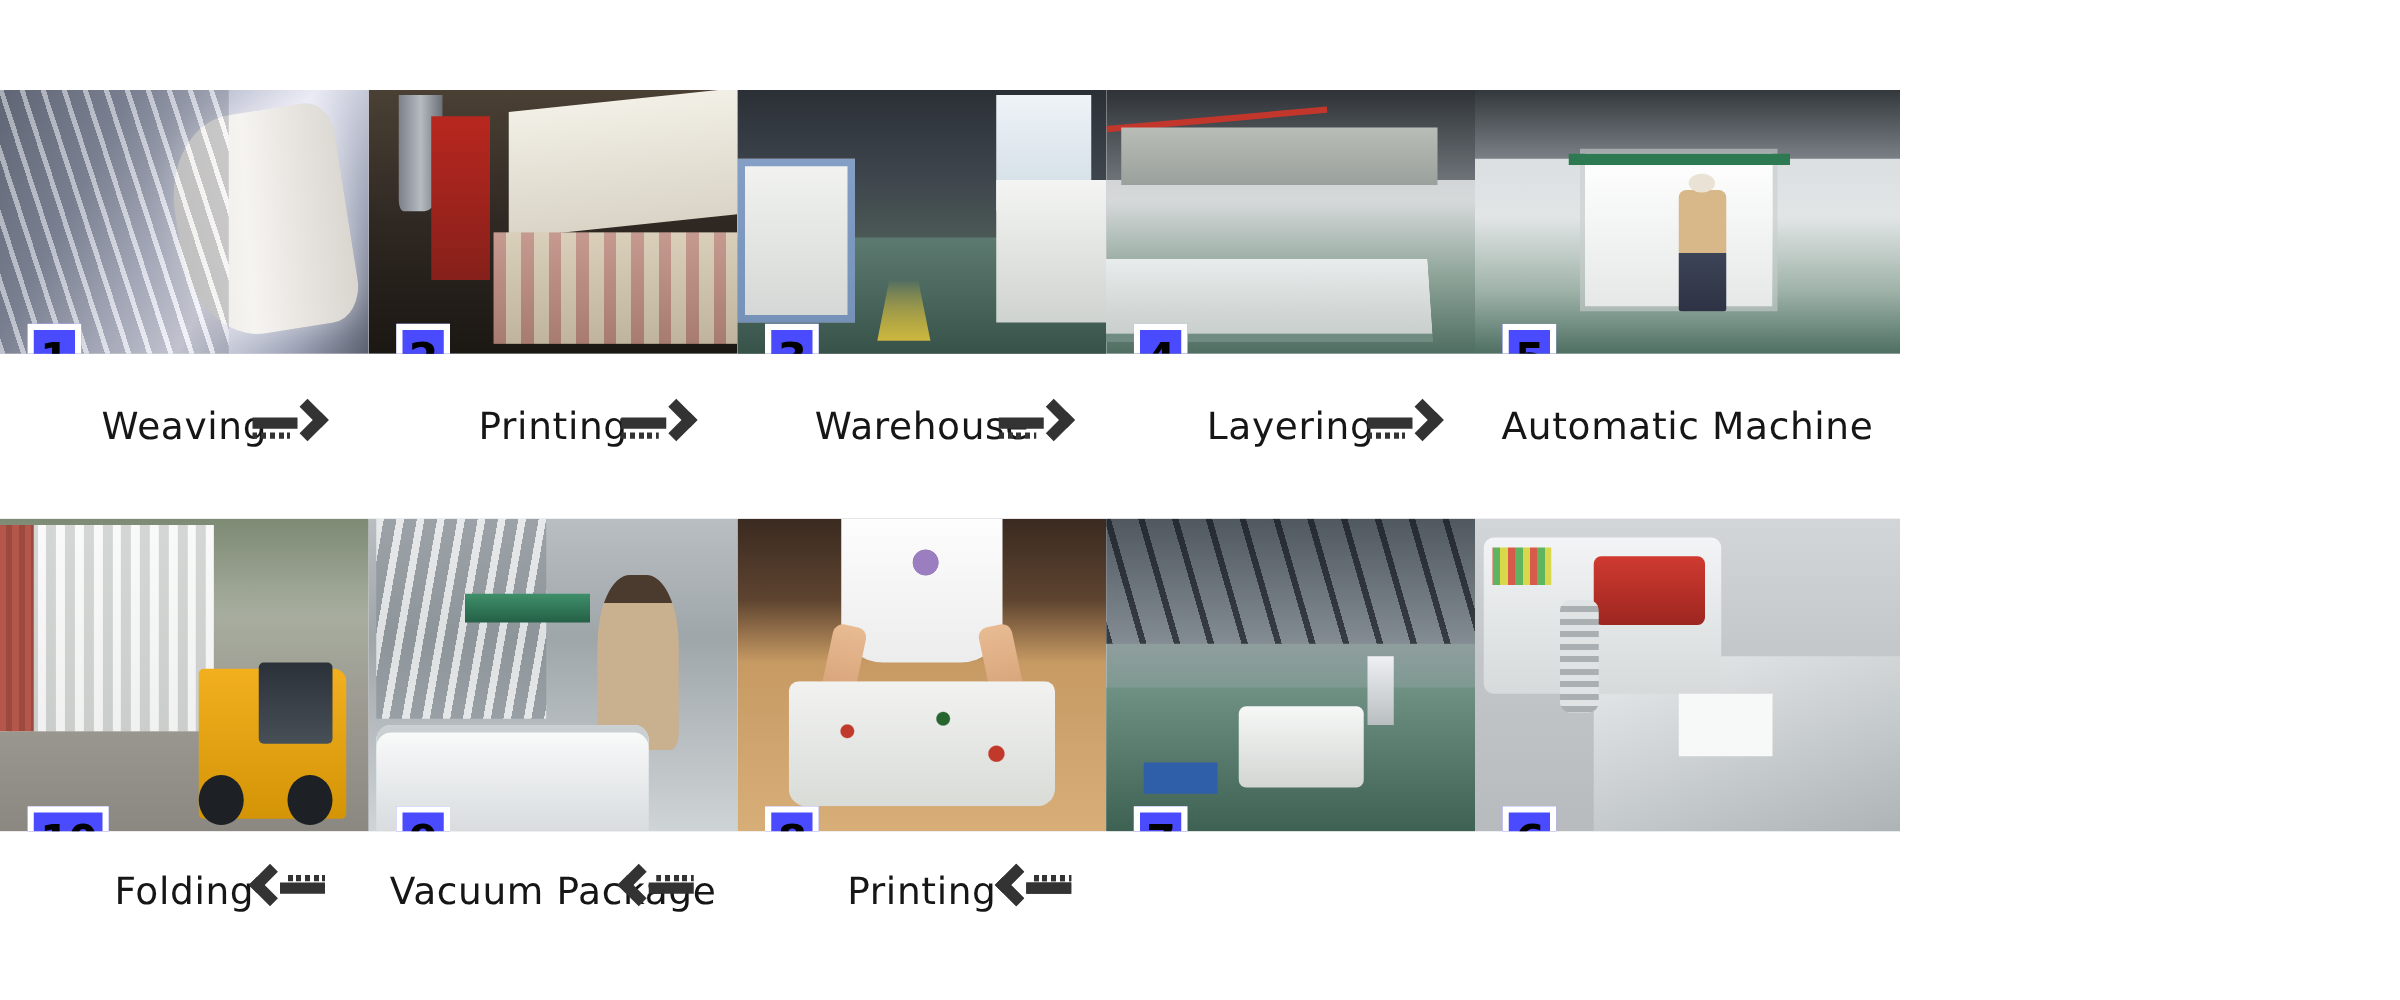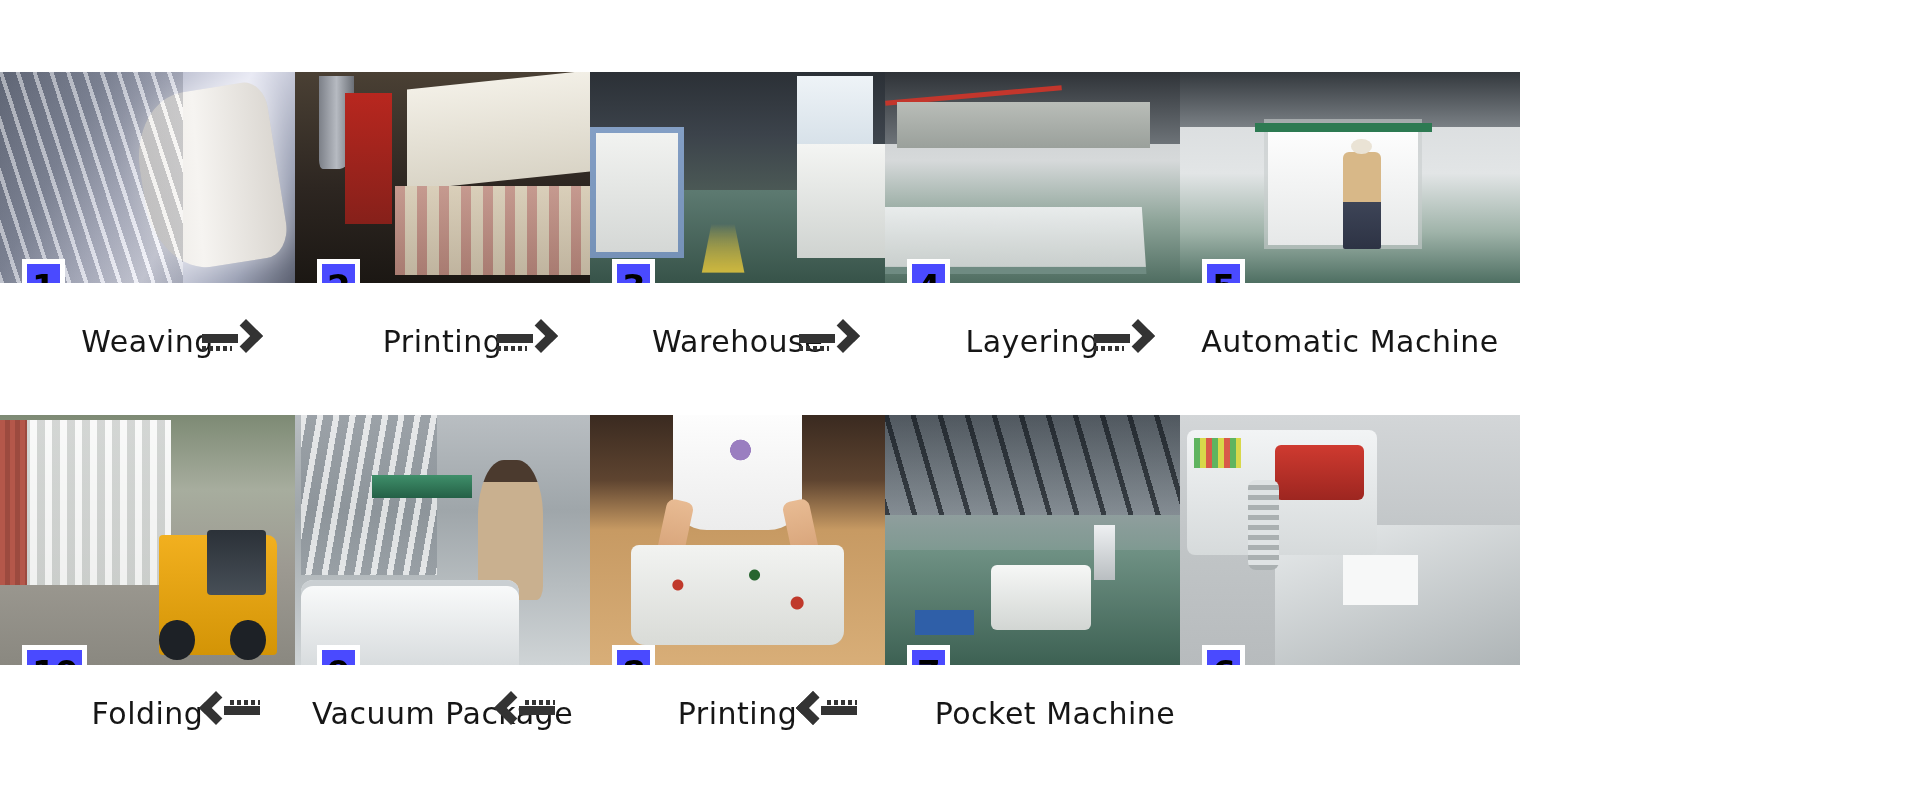--- a/index.html
+++ b/index.html
@@ -578,17 +578,16 @@
     </div>
 
     <div class="arrow-cell">
       <div class="arrow left" style="left:-88px;">
         <div class="shaft"></div>
           <div class="dots"></div>
           <div class="head"></div>
       </div>
     </div>
 
-    <div class="label-cell wide">Pocket Machine</div>
 
   </div>
 
 </div>
 
 </body></html>

